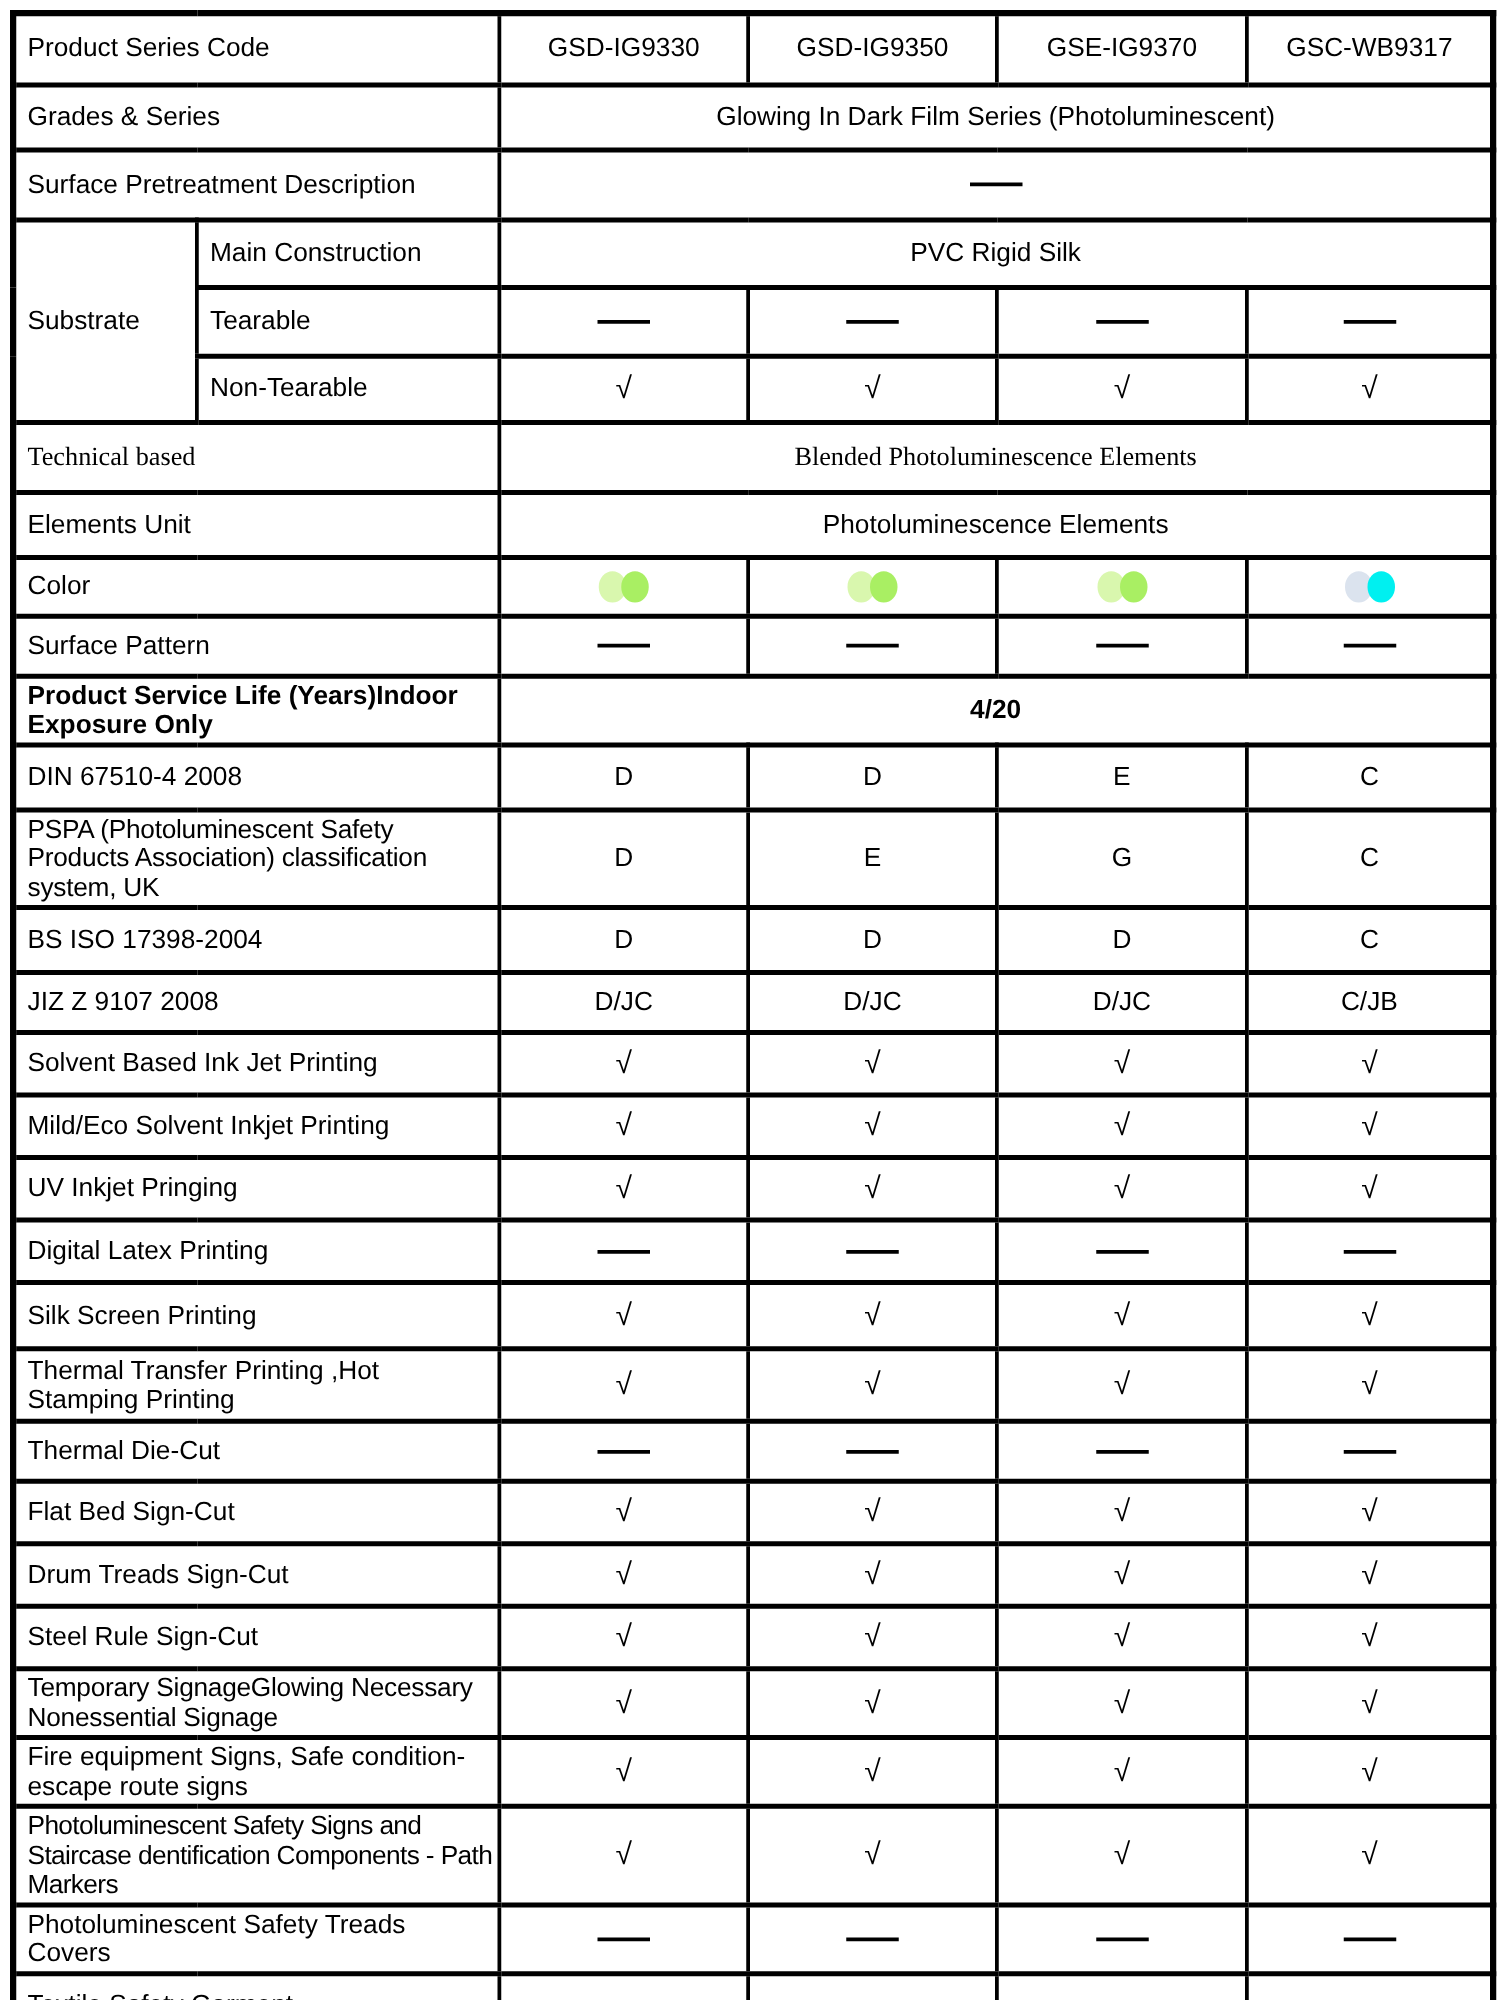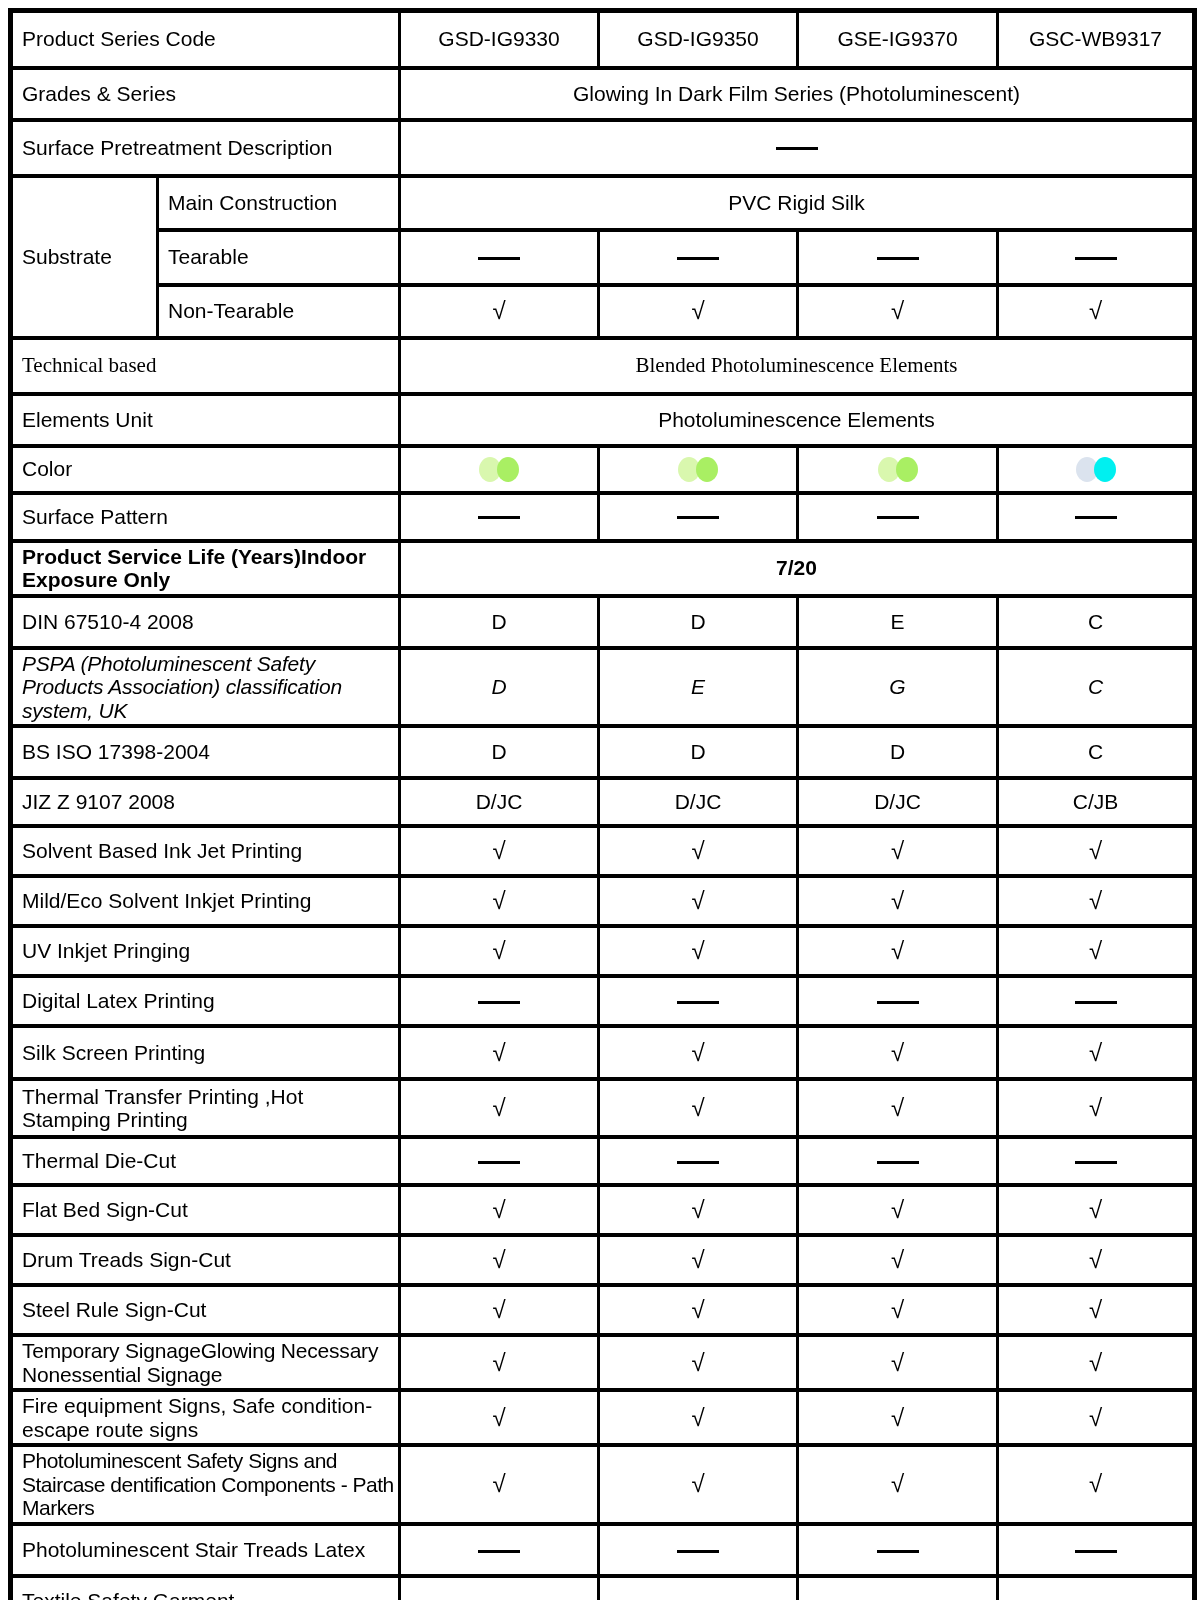--- a/index.html
+++ b/index.html
@@ -146,30 +146,30 @@
         </tr>
         <tr style="height: 48px;">
           <td class="lbl" colspan="2">Surface Pattern</td>
           <td class="ctr"><span class="dash"></span></td>
           <td class="ctr"><span class="dash"></span></td>
           <td class="ctr"><span class="dash"></span></td>
           <td class="ctr"><span class="dash"></span></td>
         </tr>
         <tr style="height: 48px; font-weight: bold;">
           <td class="lbl" colspan="2">Product Service Life (Years)Indoor Exposure Only</td>
-          <td class="ctr" colspan="4">7/20</td>
+          <td class="ctr" colspan="4">4/20</td>
         </tr>
         <tr style="height: 52px;">
           <td class="lbl" colspan="2">DIN 67510-4 2008</td>
           <td class="ctr">D</td>
           <td class="ctr">D</td>
           <td class="ctr">E</td>
           <td class="ctr">C</td>
         </tr>
-        <tr style="height: 55px; font-style: italic;">
+        <tr style="height: 55px;">
           <td class="lbl c1" colspan="2">PSPA (Photoluminescent Safety Products Association) classification system, UK</td>
           <td class="ctr">D</td>
           <td class="ctr">E</td>
           <td class="ctr">G</td>
           <td class="ctr">C</td>
         </tr>
         <tr style="height: 52px;">
           <td class="lbl" colspan="2">BS ISO 17398-2004</td>
           <td class="ctr">D</td>
           <td class="ctr">D</td>
@@ -268,21 +268,21 @@
           <td class="ctr"><span class="check">√</span></td>
         </tr>
         <tr style="height: 52px;">
           <td class="lbl c2" colspan="2">Photoluminescent Safety Signs and Staircase dentification Components - Path Markers</td>
           <td class="ctr"><span class="check">√</span></td>
           <td class="ctr"><span class="check">√</span></td>
           <td class="ctr"><span class="check">√</span></td>
           <td class="ctr"><span class="check">√</span></td>
         </tr>
         <tr style="height: 52px;">
-          <td class="lbl" colspan="2">Photoluminescent Stair Treads Latex</td>
+          <td class="lbl" colspan="2">Photoluminescent Safety Treads Covers</td>
           <td class="ctr"><span class="dash"></span></td>
           <td class="ctr"><span class="dash"></span></td>
           <td class="ctr"><span class="dash"></span></td>
           <td class="ctr"><span class="dash"></span></td>
         </tr>
         <tr style="height: 50px;">
           <td class="lbl" colspan="2">Textile Safety Garment</td>
           <td class="ctr"></td>
           <td class="ctr"></td>
           <td class="ctr"></td>

